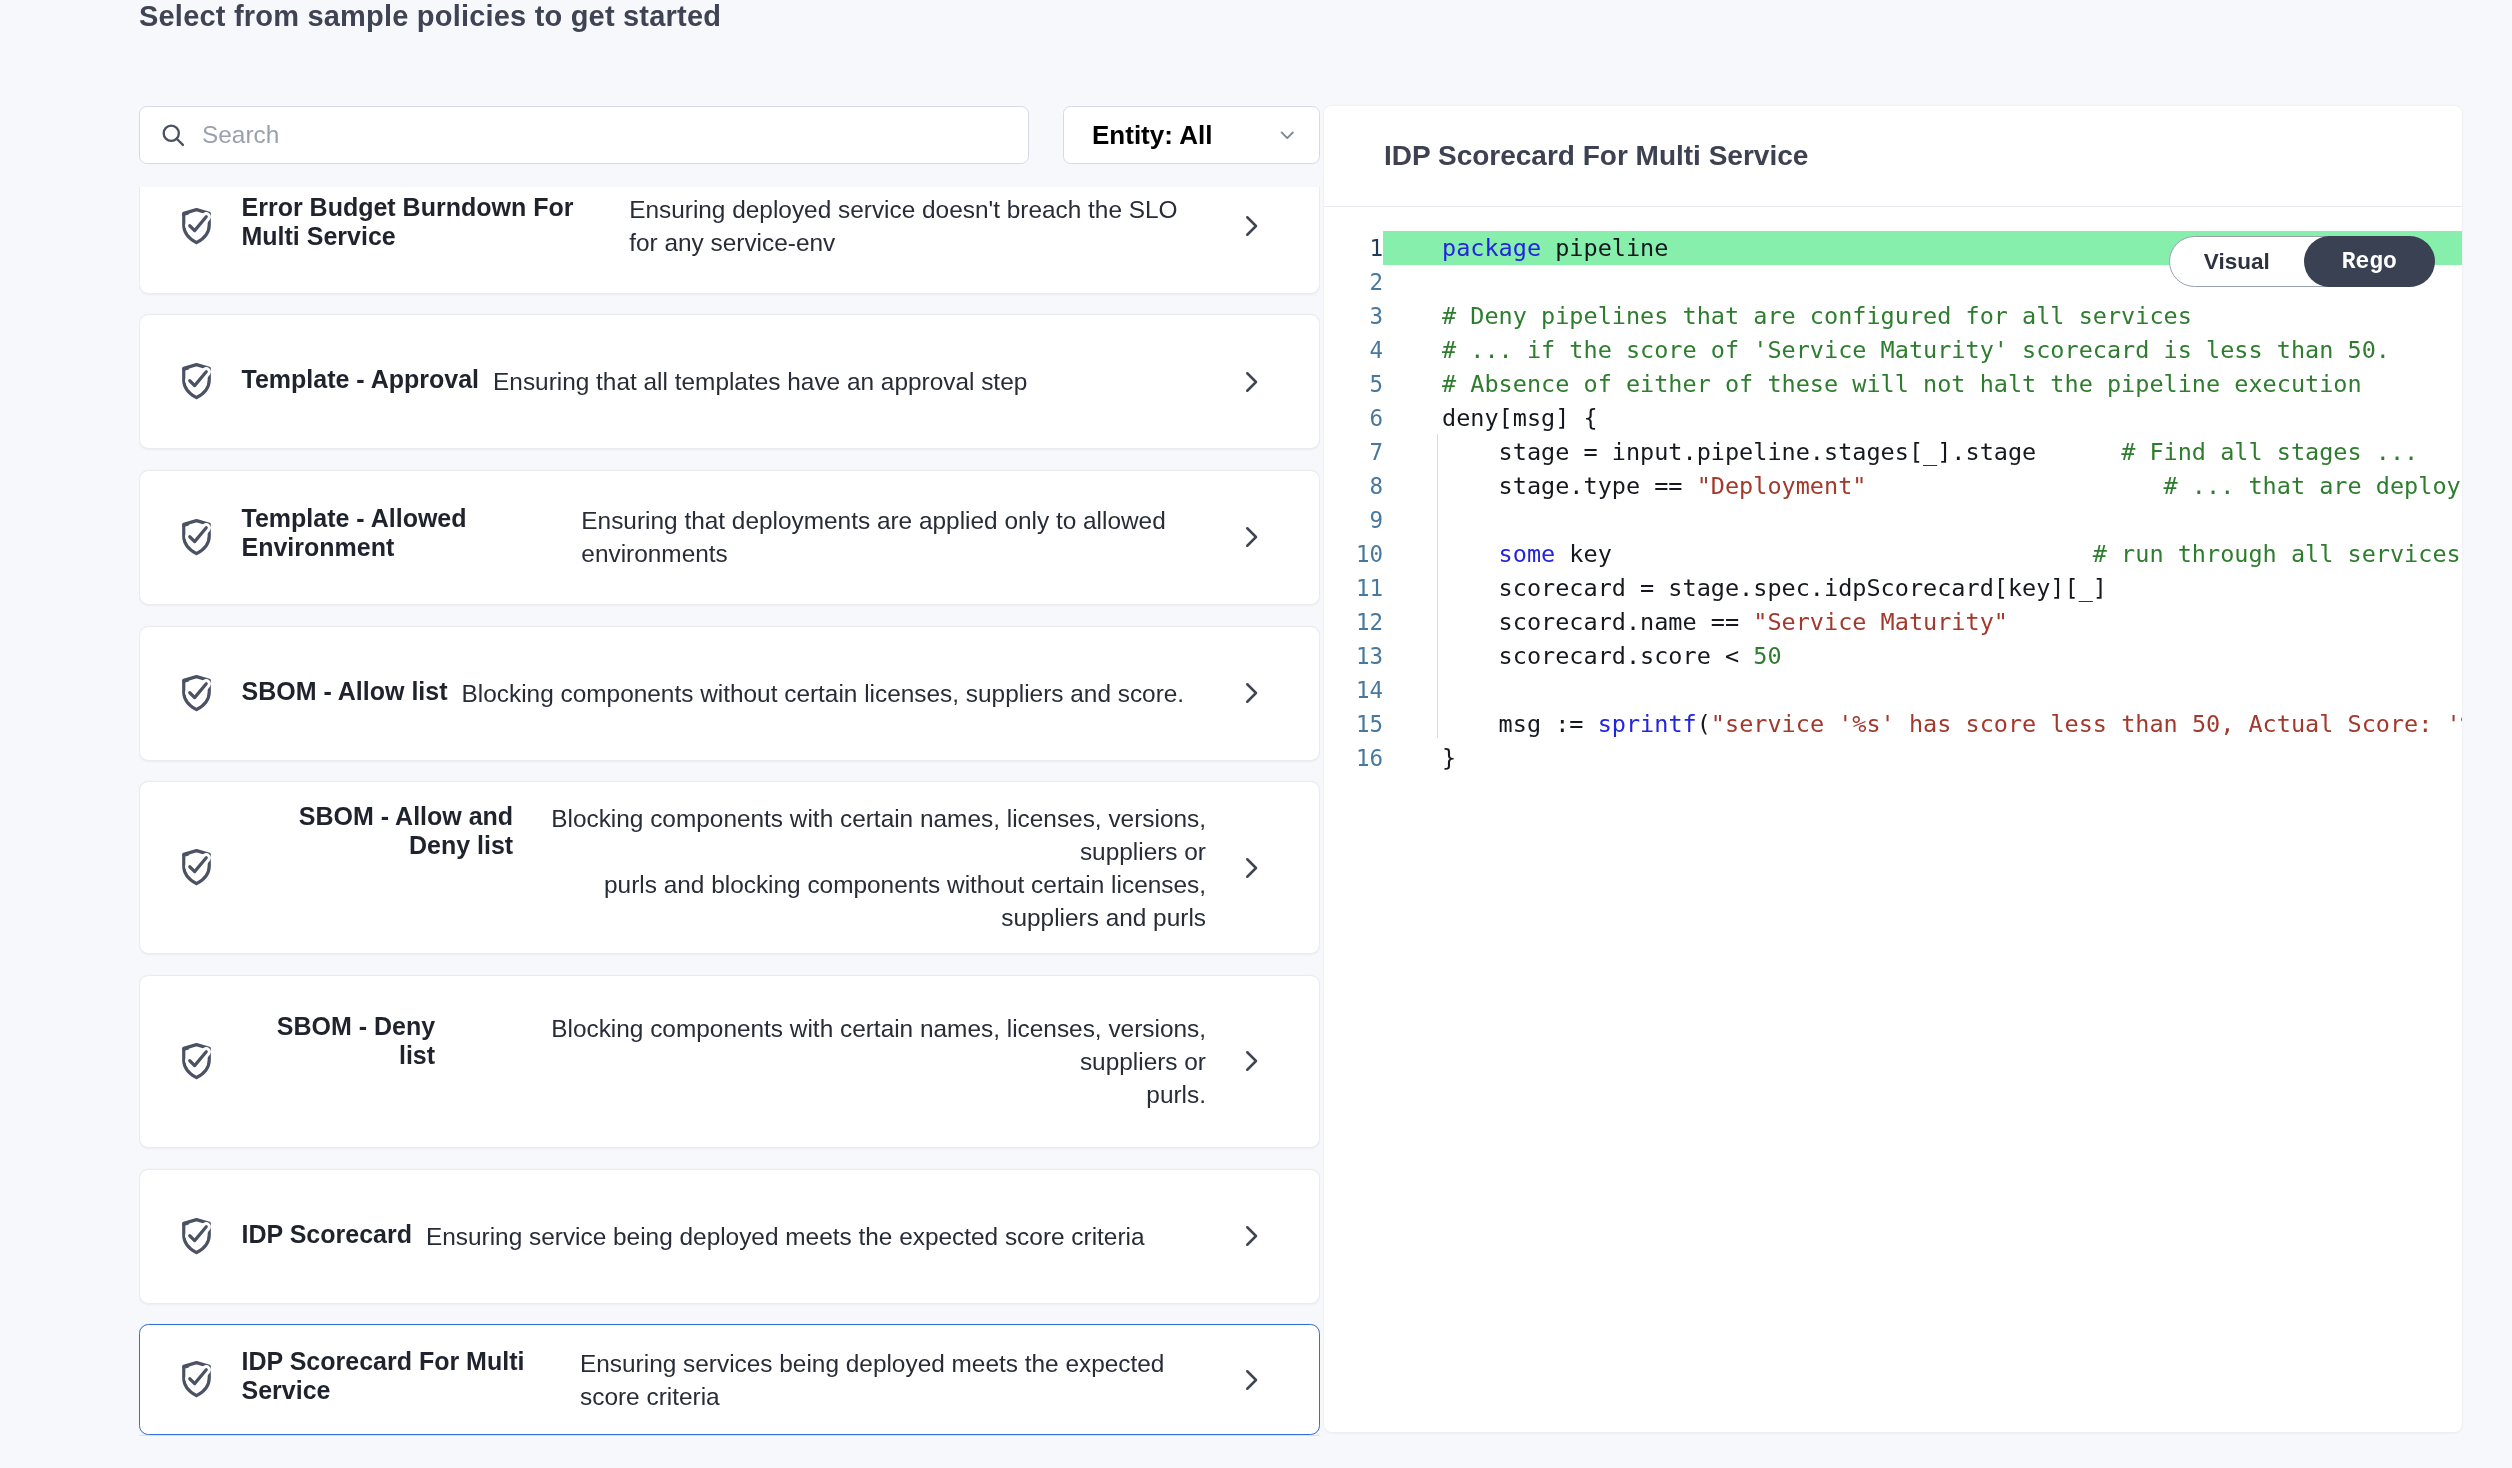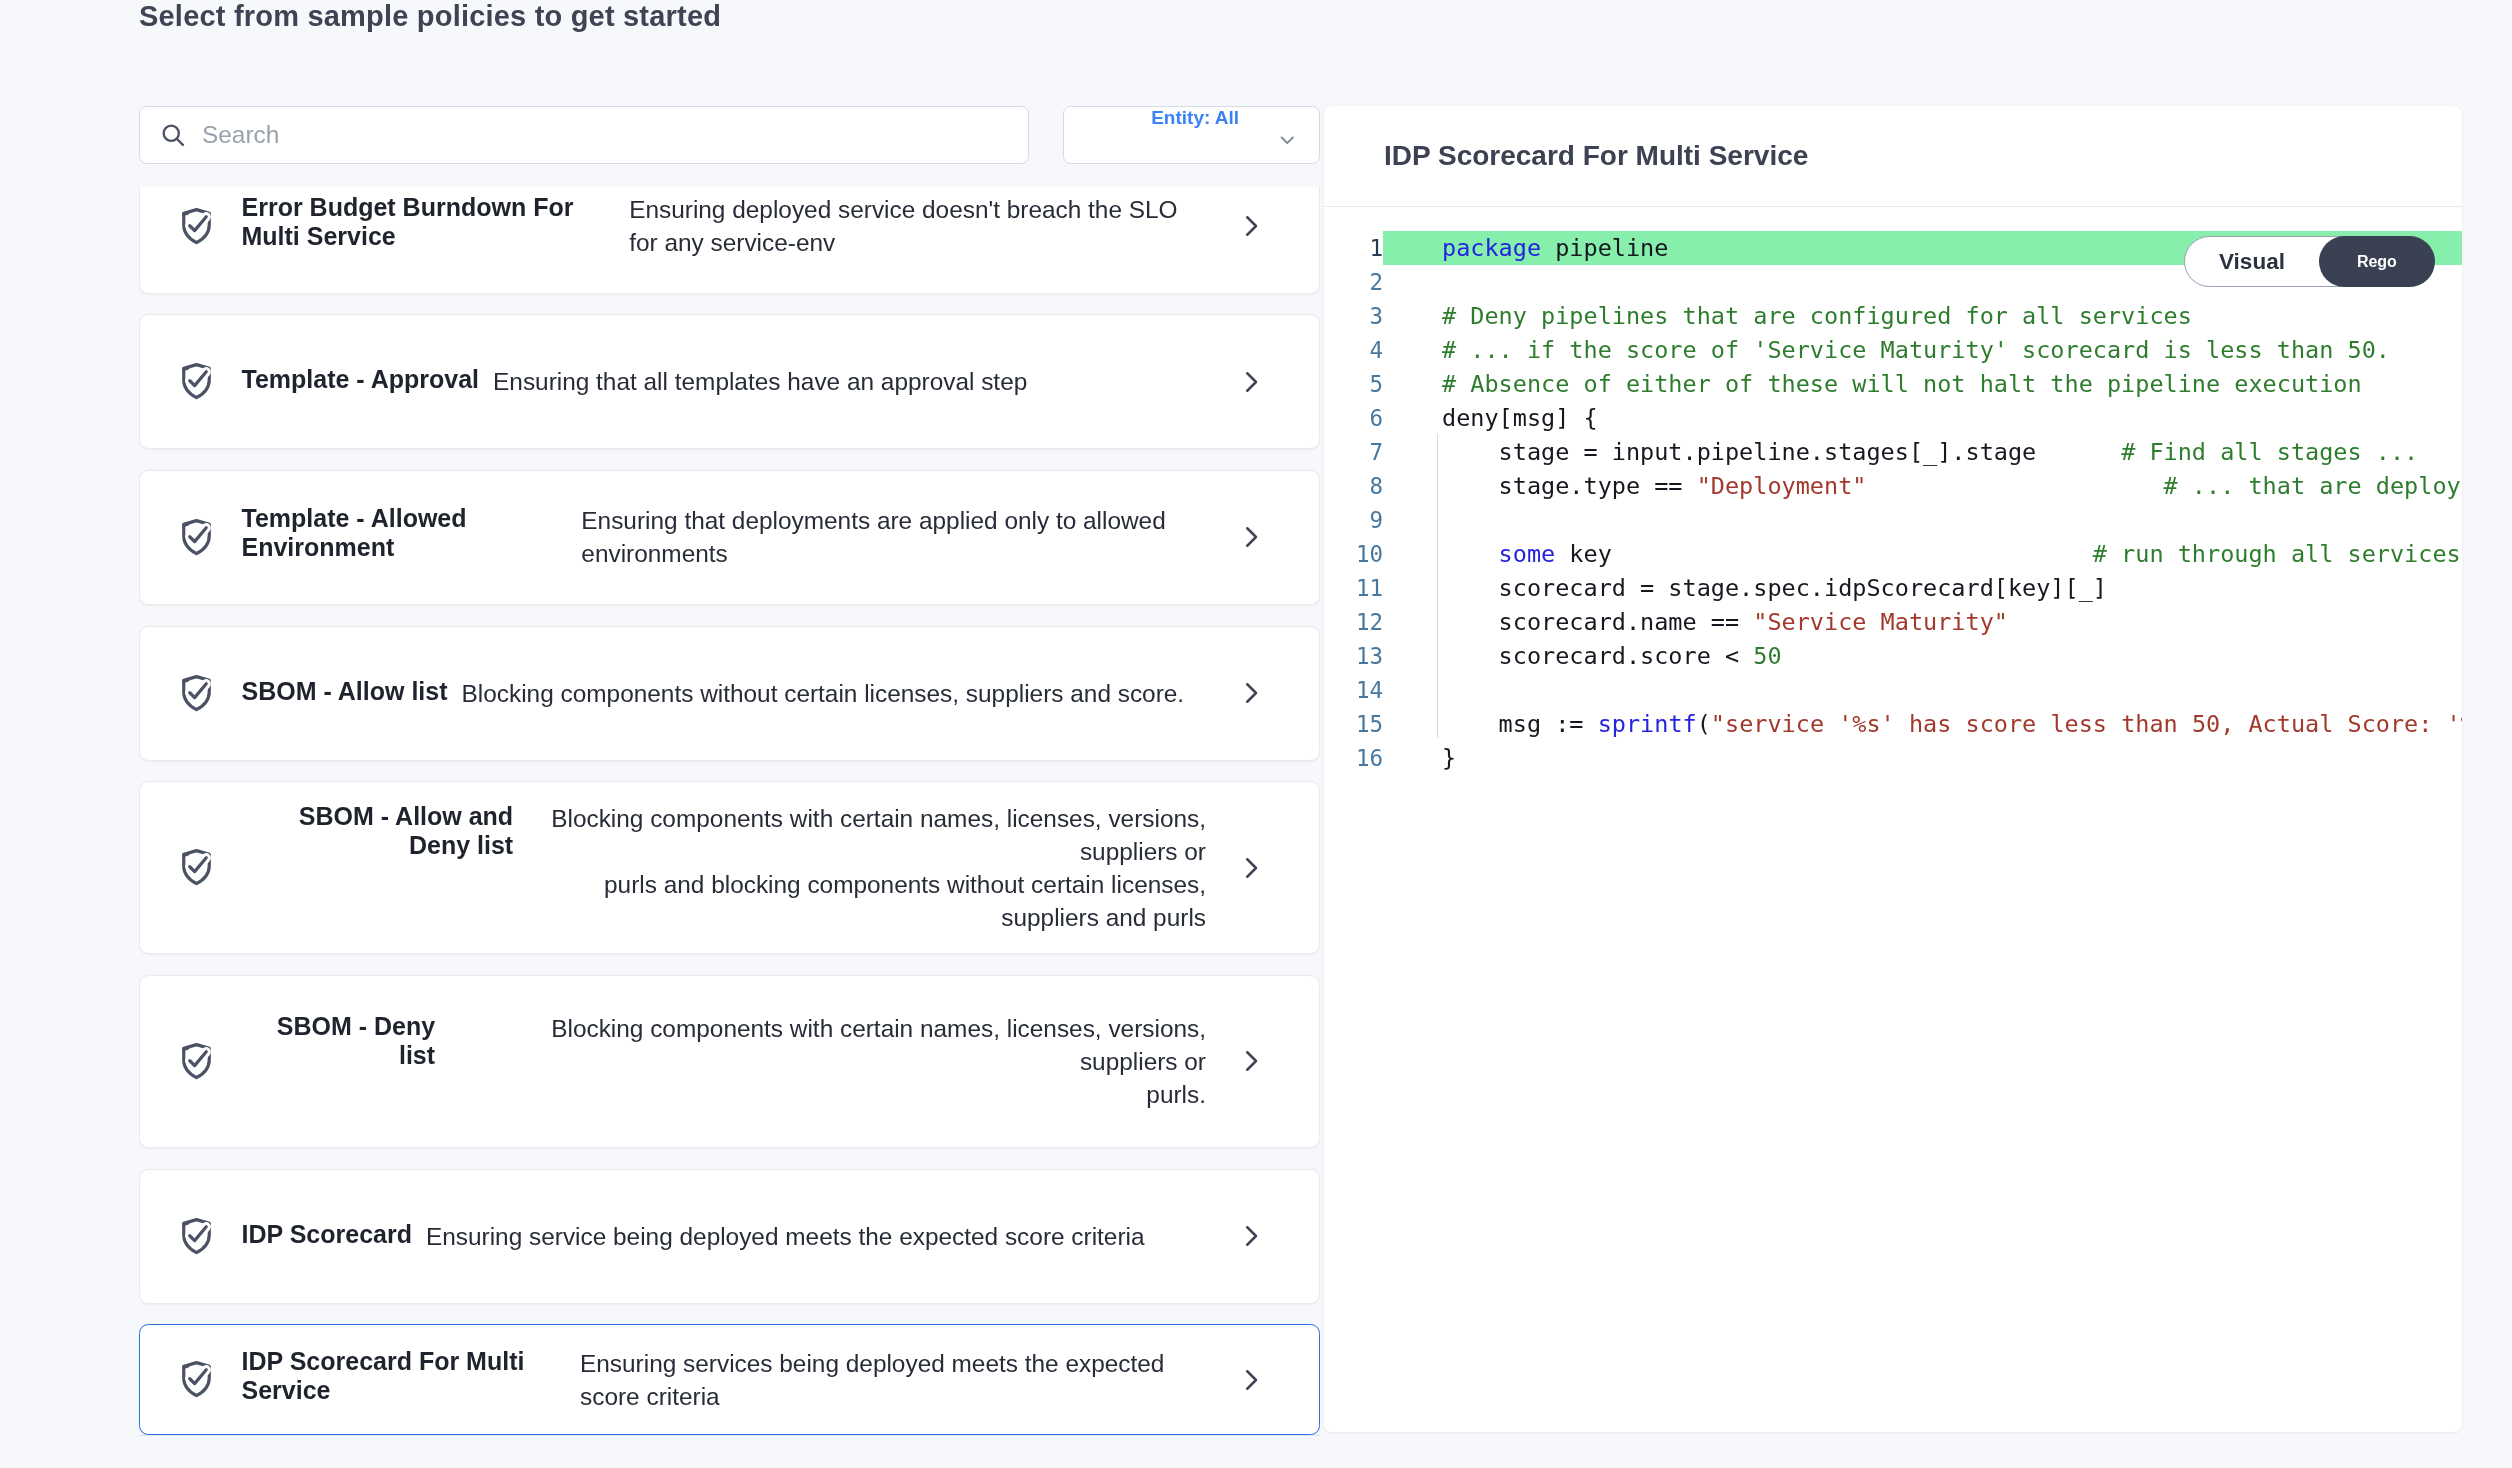--- a/index.html
+++ b/index.html
@@ -25,21 +25,21 @@
   .search-box svg{ flex:none; }
   .search-box input{
     border:none; outline:none; flex:1; margin-left:15px;
     font-size:24.4px; color:#0369a1; font-family:"Liberation Sans",sans-serif; background:transparent;
   }
   .search-box input::placeholder{ color:#9aa1ae; }
   .entity-select{
     margin-left:auto; width:257px; height:58px; background:#fff;
     border:0.9px solid #d7dae2; border-radius:7.5px;
     display:flex; align-items:center; padding:0 20.7px 0 28px;
-    font-size:19px; font-weight:bold; color:#3b82f6; cursor:pointer;flex-direction:column;
+    font-size:26px; font-weight:bold; color:#000000; cursor:pointer;
   }
   .entity-select .chev{ margin-left:auto; }
   .list-viewport{
     margin-top:22.5px; height:1249px; overflow:hidden;
     border-bottom:0.9px solid #e1e3e9;
   }
   .policy-card{
     position:relative; background:#fff;
     border:0.9px solid #e9ebef; border-radius:9.4px;
     box-shadow:0 0.9px 1.9px rgba(16,24,40,.05);
@@ -89,22 +89,22 @@
     background:#fff; border:1.9px solid #99a1b0; border-radius:26px;
     display:flex; align-items:center; cursor:pointer;
   }
   .toggle-visual{
     padding:0 34px; font-size:22.5px; font-weight:bold; color:#2c3240;
     font-family:"Liberation Sans",sans-serif;
   }
   .toggle-rego{
     height:51px; margin:-1.9px -1.9px -1.9px 0; padding:0 38px;
     border-radius:26px; background:#3a4153; color:#fff;
-    display:flex; align-items:center; font-size:16px; font-weight:bold;
-    font-family:Liberation Sans, sans-serif;
+    display:flex; align-items:center; font-size:23px; font-weight:bold;
+    font-family:Liberation Mono, monospace;
   }
 </style>
 </head>
 <body>
 
 <h1 class="page-title">Select from sample policies to get started</h1>
 
 <div class="left-col">
   <div class="toolbar">
     <div class="search-box">

